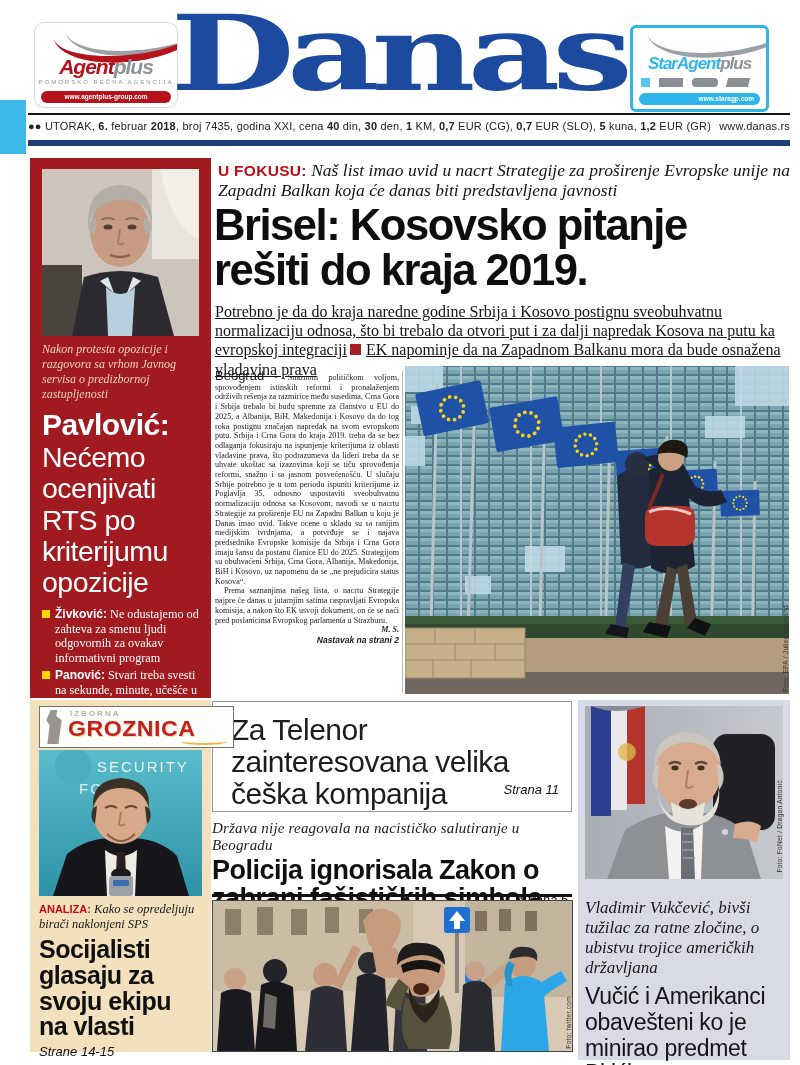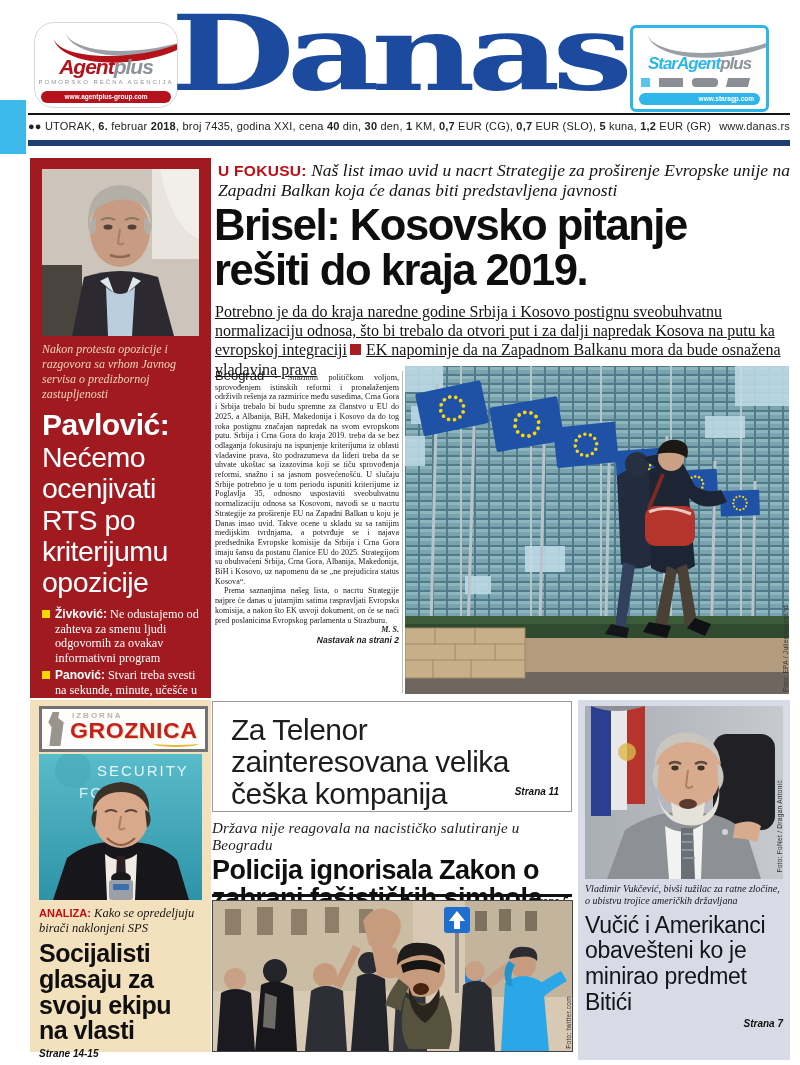--- a/index.html
+++ b/index.html
@@ -1,20 +1,20 @@
 <!DOCTYPE html>
 <html><head>
 <meta charset="utf-8">
 <style>
   html,body{margin:0;padding:0;background:#e9e9e9;}
   #page{position:relative;width:800px;height:1065px;background:#ffffff;margin:0 auto;overflow:hidden;
         font-family:"Liberation Sans",sans-serif;}
   
   .ad-box{position:absolute;overflow:hidden;}
-  #ad-left{left:34px;top:22px;width:142px;height:84px;border:1px solid #d8d8d8;border-radius:20px;background:#fff;}
+  #ad-left{left:34px;top:22px;width:142px;height:84px;border:1px solid #d8d8d8;border-radius:10px;background:#fff;}
   .swoosh-red{position:absolute;left:18px;top:-26px;width:150px;height:58px;border:0;border-bottom:7px solid #b5121b;border-radius:50%;transform:rotate(-6deg);}
   .swoosh-grey{position:absolute;left:30px;top:-31px;width:150px;height:58px;border-bottom:5px solid #9aa0a6;border-radius:50%;transform:rotate(-6deg);}
   .ad-brand{position:absolute;left:0;right:0;top:32px;text-align:center;font-style:italic;font-weight:700;font-size:21px;letter-spacing:-1px;}
   .ad-brand .b1{color:#b5121b;}
   .ad-brand .b2{color:#8d9298;}
   .ad-tag{position:absolute;left:0;right:0;top:56px;text-align:center;font-size:6px;letter-spacing:2px;color:#8d9298;}
   .ad-bar{position:absolute;left:6px;right:6px;bottom:4px;height:12px;background:#b5121b;border-radius:6px;color:#fff;font-size:6.5px;font-weight:700;text-align:center;line-height:12px;}
   #ad-right{left:630px;top:25px;width:133px;height:81px;border:3px solid #2eb6ea;border-radius:6px;background:#fff;}
   #ad-right .ad-brand{top:26px;font-size:17px;}
   #ad-right .b1{color:#2eb6ea;}
@@ -54,43 +54,43 @@
   #body-col .byline{text-align:right;font-weight:700;font-style:italic;}
   #body-col .cont{text-align:right;font-family:"Liberation Sans",sans-serif;font-weight:700;font-style:italic;font-size:8.5px;margin-top:1px;}
   #col-rule{position:absolute;left:402px;top:371px;width:0;height:322px;border-left:1px solid #bbb;}
   .photo-frame{position:absolute;overflow:hidden;}
   #eu-photo{left:405px;top:366px;width:384px;height:328px;}
   .vcredit{position:absolute;right:0px;bottom:2px;writing-mode:vertical-rl;transform:rotate(180deg);font-size:6.5px;color:#333;letter-spacing:.3px;background:rgba(255,255,255,.0);}
   
   #telenor-box{position:absolute;left:212px;top:701px;width:360px;height:111px;border:1px solid #9a9a9a;box-sizing:border-box;padding:9px 14px 0 18px;background:#fff;}
   .kicker-serif{font-family:"Liberation Serif",serif;font-style:italic;font-size:15px;color:#1d1d1d;letter-spacing:.2px;}
   #telenor-box .hl{margin-top:3px;font-size:30px;font-weight:400;color:#1d1d1d;line-height:1.07;letter-spacing:-.5px;}
-  .pageref{font-family:"Liberation Sans",sans-serif;font-weight:700;font-style:italic;font-size:10px;color:#111;}
+  .pageref{font-family:"Liberation Sans",sans-serif;font-weight:400;font-style:italic;font-size:13px;color:#111;}
   #telenor-box .pageref{position:absolute;right:12px;bottom:14px;}
   #police-sec{position:absolute;left:212px;top:820px;width:360px;}
   #police-sec .hl{margin-top:2px;font-size:27px;font-weight:700;color:#0f0f0f;line-height:1.05;letter-spacing:-.5px;}
   #police-sec .pageref{position:absolute;right:4px;bottom:6px;}
   #police-rule{position:absolute;left:212px;top:894px;width:360px;height:3px;background:#101010;}
   #protest-photo{left:212px;top:900px;width:361px;height:152px;border:1px solid #444;box-sizing:border-box;}
   
   #cream-panel{position:absolute;left:30px;top:700px;width:181px;height:352px;background:#f3e1bd;padding:6px 9px;box-sizing:border-box;}
-  #groznica-logo{position:relative;width:163px;height:40px;background:#fdfdfb;border:3px solid #737373;}
+  #groznica-logo{position:relative;width:163px;height:40px;background:#fdfdfb;border:1px solid #737373;padding-left:30px;}
   #statue{position:absolute;left:3px;top:3px;width:22px;height:34px;background:#9a958c;clip-path:polygon(35% 0,65% 0,60% 18%,85% 30%,70% 100%,20% 100%,30% 45%,15% 30%);}
   #groznica-top{position:absolute;left:30px;top:2px;font-size:8px;font-weight:700;color:#b9b4ab;letter-spacing:2px;}
   #groznica-main{position:absolute;left:28px;top:9px;font-size:22px;font-weight:700;color:#c41e1e;letter-spacing:.5px;text-shadow:1px 1px 0 #f0d9a8;transform:scaleX(1.05);transform-origin:left;}
   #groznica-flo{position:absolute;right:6px;bottom:2px;width:46px;height:5px;border-bottom:2px solid #e8b93d;border-radius:50%;}
   #dacic-photo{margin-top:2px;width:163px;height:146px;display:block;}
   #analiza-line{margin-top:6px;font-family:"Liberation Serif",serif;font-style:italic;font-size:12.5px;line-height:1.2;color:#161616;}
   #analiza-line .label{font-family:"Liberation Sans",sans-serif;font-style:normal;font-weight:700;color:#c00c12;font-size:11px;}
   #cream-panel .hl{margin-top:5px;font-size:25px;font-weight:700;color:#0f0f0f;line-height:1.03;letter-spacing:-.5px;}
   #cream-panel .pageref{display:block;margin-top:4px;}
   
   #lav-panel{position:absolute;left:578px;top:700px;width:212px;height:360px;background:#d8dae6;padding:6px 7px;box-sizing:border-box;}
   #vuk-photo{width:198px;height:173px;display:block;}
-  #lav-panel .caption{margin-top:4px;font-family:"Liberation Serif",serif;font-style:italic;font-size:10px;line-height:1.18;color:#17171c;}
+  #lav-panel .caption{margin-top:19px;font-family:"Liberation Serif",serif;font-style:italic;font-size:17px;line-height:1.18;color:#17171c;}
   #lav-panel .hl{margin-top:6px;font-size:23px;font-weight:400;color:#141419;line-height:1.12;letter-spacing:-.3px;}
   #lav-panel .pageref{display:block;text-align:right;margin-top:2px;}
   svg text{font-family:"Liberation Sans",sans-serif;}
 </style>
 </head>
 <body>
 
 <div id="page">
 
   <div id="ad-left" class="ad-box">

